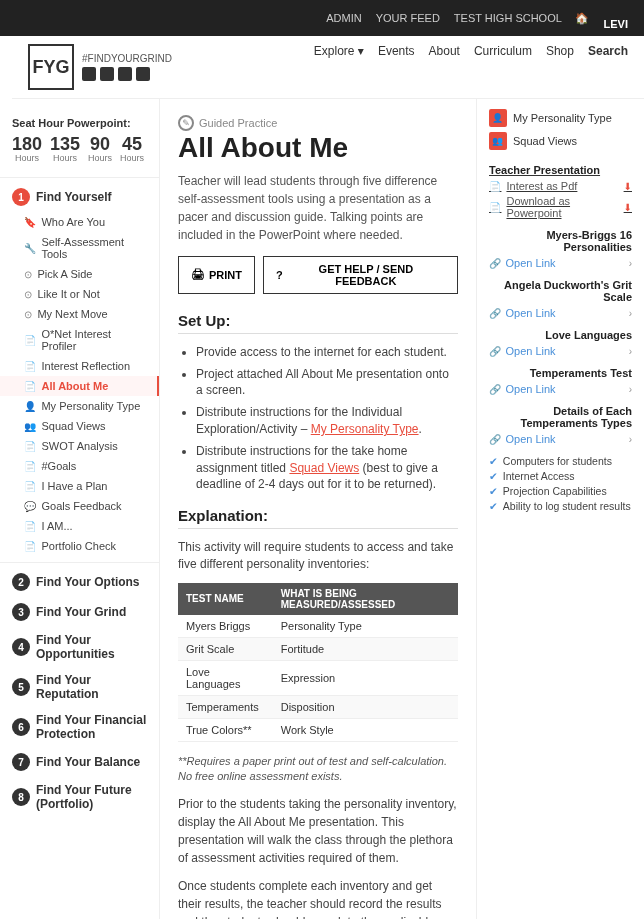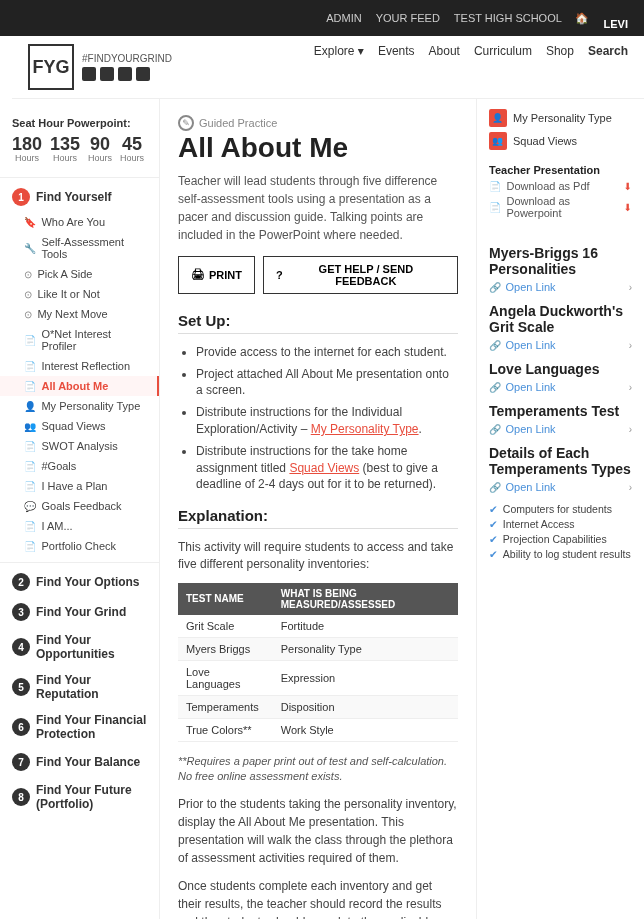--- a/index.html
+++ b/index.html
@@ -61,28 +61,28 @@
     .footnote { font-size: 11px; color: #555; font-style: italic; margin-bottom: 10px; line-height: 1.4; }
     .body-para { font-size: 12px; color: #444; margin-bottom: 10px; line-height: 1.5; }
 
     
     .right-panel { width: 168px; flex-shrink: 0; border-left: 1px solid #eee; padding: 10px 12px; font-size: 11px; }
     .rp-section { margin-bottom: 14px; }
     .rp-title { font-size: 12px; font-weight: bold; color: #222; margin-bottom: 6px; border-bottom: 1px solid #eee; padding-bottom: 4px; }
     .rp-item { display: flex; align-items: center; gap: 6px; margin-bottom: 5px; cursor: pointer; }
     .rp-item .rp-icon { width: 18px; height: 18px; background: #e84d3d; border-radius: 2px; display: flex; align-items: center; justify-content: center; color: #fff; font-size: 9px; flex-shrink: 0; }
     .rp-item .rp-label { font-size: 11px; color: #333; }
-    .rp-subsection { margin-bottom: 26px; }
+    .rp-subsection { margin-bottom: 10px; text-decoration: underline; }
     .rp-subsection .rp-sub-title { font-size: 11px; font-weight: bold; color: #222; margin-bottom: 4px; }
     .rp-download { display: flex; align-items: center; gap: 5px; margin-bottom: 3px; cursor: pointer; }
     .rp-download .dl-icon { color: #e84d3d; font-size: 10px; }
     .rp-download .dl-label { font-size: 11px; color: #555; }
     .rp-download .dl-arrow { color: #e84d3d; font-size: 10px; margin-left: auto; }
     .rp-link-section { margin-bottom: 10px; }
-    .rp-link-section .rp-link-title { font-size: 14px; font-weight: bold; color: #222; margin-bottom: 4px; }
+    .rp-link-section .rp-link-title { font-size: 11px; font-weight: bold; color: #222; margin-bottom: 4px; text-align: right; }
     .rp-open-link { display: flex; align-items: center; gap: 4px; cursor: pointer; margin-bottom: 2px; }
     .rp-open-link .ol-icon { color: #4a90d9; font-size: 10px; }
     .rp-open-link .ol-label { font-size: 11px; color: #4a90d9; }
     .rp-open-link .ol-arrow { margin-left: auto; color: #999; font-size: 10px; }
     .rp-check-item { display: flex; align-items: center; gap: 5px; margin-bottom: 3px; font-size: 10.5px; color: #444; }
     .rp-check-item .ck { color: #4a90d9; }
 
     
     .sidebar-divider { border-bottom: 1px solid #eee; margin: 4px 0; }
   </style>
@@ -282,26 +282,26 @@
 
     <table class="inventory-table">
       <thead>
         <tr>
           <th>TEST NAME</th>
           <th>WHAT IS BEING MEASURED/ASSESSED</th>
         </tr>
       </thead>
       <tbody id="table-body">
       <tr>
+            <td>Myers Briggs</td>
+            <td>Personality Type</td>
+          </tr>
+          <tr>
             <td>Grit Scale</td>
             <td>Fortitude</td>
-          </tr>
-          <tr>
-            <td>Myers Briggs</td>
-            <td>Personality Type</td>
           </tr>
           <tr>
             <td>Love Languages</td>
             <td>Expression</td>
           </tr>
           <tr>
             <td>Temperaments</td>
             <td>Disposition</td>
           </tr>
           <tr>
@@ -326,21 +326,21 @@
       <div class="rp-item">
         <div class="rp-icon">👥</div>
         <span class="rp-label">Squad Views</span>
       </div>
     </div>
 
     <div class="rp-subsection">
       <div class="rp-sub-title">Teacher Presentation</div>
       <div class="rp-download">
         <span class="dl-icon">📄</span>
-        <span class="dl-label">Download as Pdf</span>
+        <span class="dl-label">Interest as Pdf</span>
         <span class="dl-arrow">⬇</span>
       </div>
       <div class="rp-download">
         <span class="dl-icon">📄</span>
         <span class="dl-label">Download as Powerpoint</span>
         <span class="dl-arrow">⬇</span>
       </div>
     </div>
 
     <div class="rp-link-section">

